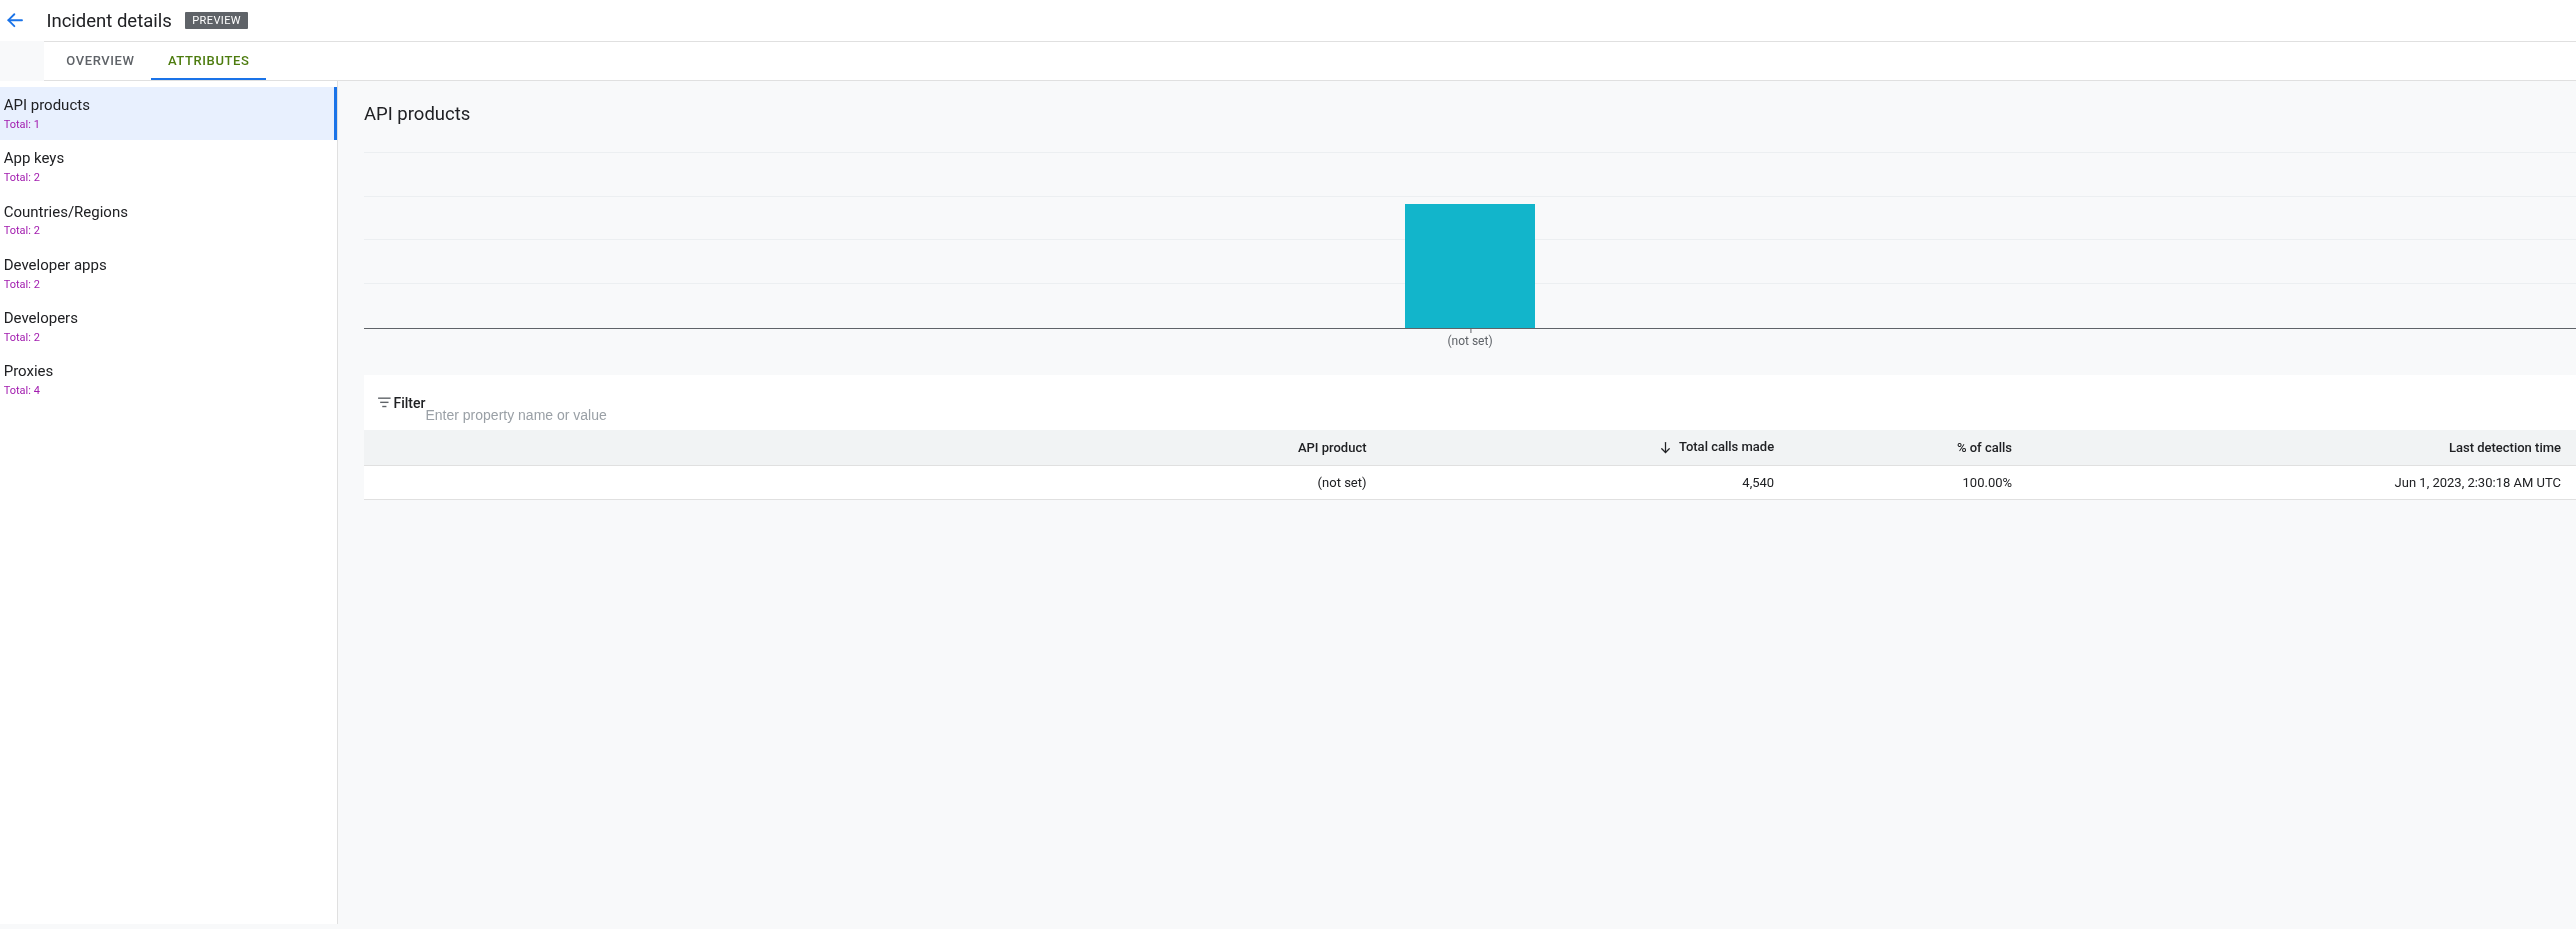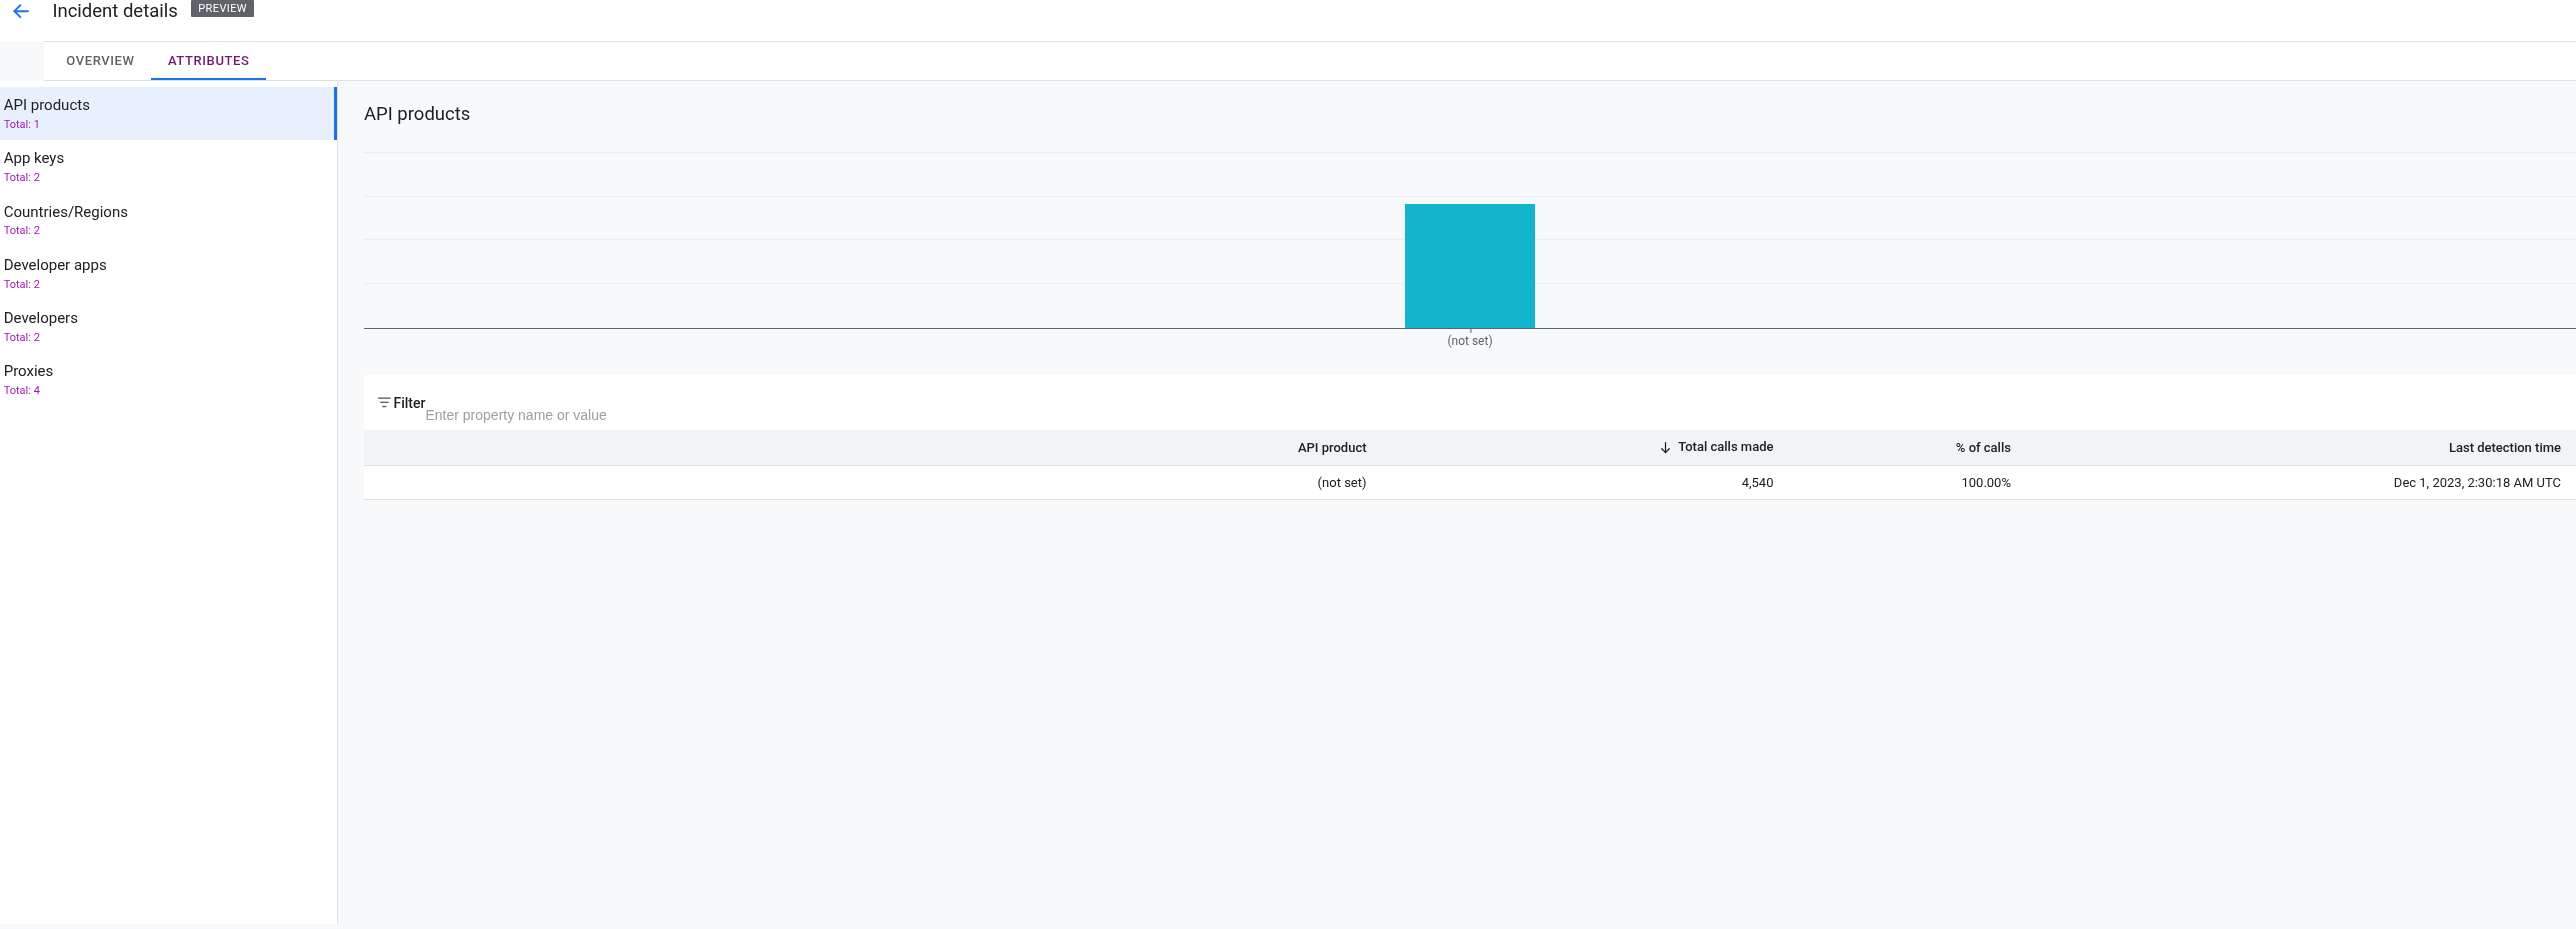--- a/index.html
+++ b/index.html
@@ -1,22 +1,22 @@
 <!DOCTYPE html>
 <html style="font-size:15px"><head>
 <meta charset="utf-8">
 <style>
   * { box-sizing: border-box; margin: 0; padding: 0; }
   html, body { height: 100%; font-family: Roboto, "Helvetica Neue", Arial, sans-serif; background:#f8f9fa; color:#202124; }
   body { font-size:15px; }
 
   
   .header {
-    display:flex; align-items:flex-start;
-    height:41px; padding:0 10px;
+    display:flex; align-items:center;
+    height:41px; padding:0 4px;
     background:#fff;
   }
   .header .back {
     width:22px; height:22px; display:flex; align-items:center; justify-content:center;
     margin-right:20.4px; cursor:pointer; color:#1a73e8;
   }
   .header h1 { font-size:18.5px; font-weight:400; color:#202124; }
   .badge {
     margin-left:13px; padding:1.9px 7.4px; border-radius:1px;
     background:#5f6368; color:#fff; font-size:11px; letter-spacing:0.4px;
@@ -25,21 +25,21 @@
   
   .tabs {
     display:flex; border-top:0.9px solid #e0e0e0; border-bottom:0.9px solid #e0e0e0;
     background:#fff; padding:0 5.6px;margin-left:44px;
   }
   .tab {
     padding:11px 16.7px 10.2px; font-size:13px; font-weight:500;
     letter-spacing:0.6px; color:#5f6368; cursor:pointer;
     border-bottom:2.8px solid transparent;
   }
-  .tab.active { color:#701a75; border-bottom-color:#1a73e8; }
+  .tab.active { color:#4d7c0f; border-bottom-color:#1a73e8; }
 
   
   .body { display:flex; min-height:calc(100% - 41px - 45px); }
 
   
   .sidebar {
     width:338px; flex:none; border-right:0.9px solid #e0e0e0;
     background:#fff; padding-top:5.6px;
   }
   .side-item {
@@ -191,20 +191,20 @@
             </th>
             <th class="col-pct">% of calls</th>
             <th>Last detection time</th>
           </tr>
         </thead>
         <tbody>
           <tr>
             <td>(not set)</td>
             <td class="col-calls">4,540</td>
             <td class="col-pct">100.00%</td>
-            <td>Dec 1, 2023, 2:30:18 AM UTC</td>
+            <td>Jun 1, 2023, 2:30:18 AM UTC</td>
           </tr>
         </tbody>
       </table>
     </div>
   </div>
 </div>
 
 
 </body></html>

